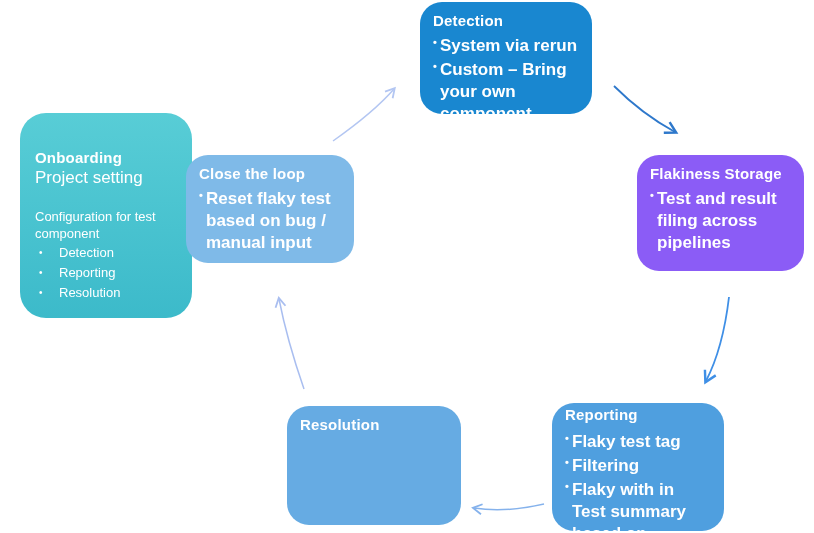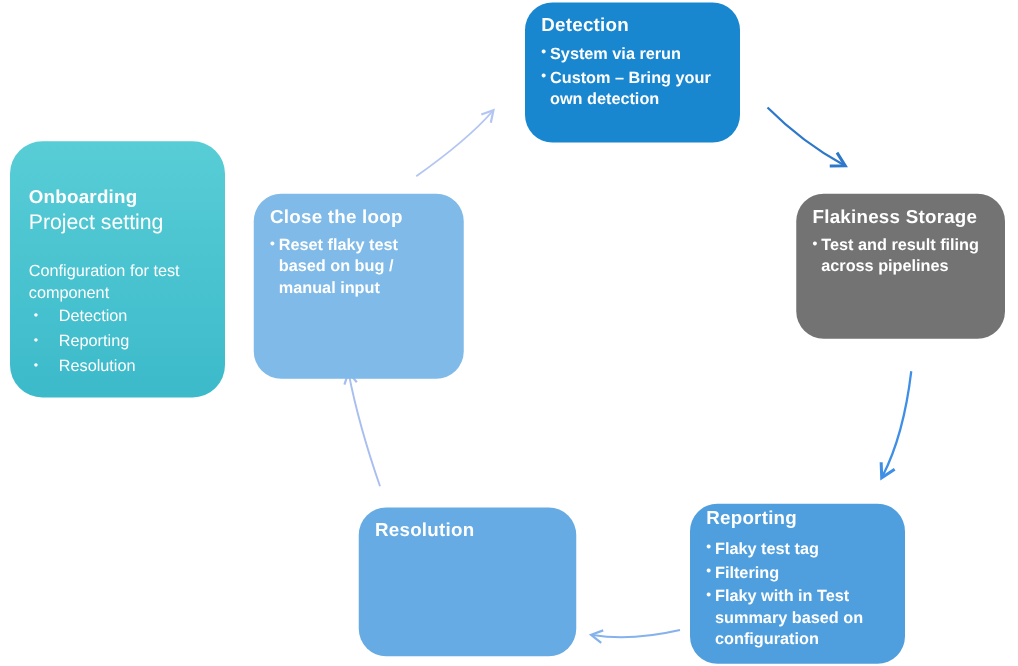--- a/index.html
+++ b/index.html
@@ -10,33 +10,33 @@
     overflow:hidden;
   }
   .arrow-layer { position:absolute; left:0; top:0; width:814px; height:533px; }
   .node {
     position:absolute; color:#ffffff; border-radius:22px;
     padding:10px 12px 8px 13px; overflow:hidden;
   }
   .node h3 { font-size:15px; font-weight:bold; letter-spacing:.2px; margin-bottom:6px; }
   .node ul { list-style:none; }
   .node li {
-    position:relative; font-size:13px; font-weight:600; line-height:1.3;
+    position:relative; font-size:17px; font-weight:600; line-height:1.3;
     padding-left:7px; margin-bottom:2px;
   }
   .node li::before { content:"\2022"; position:absolute; left:0; top:0; font-size:11px; }
   
   .n-detection  { left:420px; top:2px;   width:172px; height:112px; }
   .n-flakiness  { left:637px; top:155px; width:167px; height:116px; }
   .n-reporting  { left:552px; top:403px; width:172px; height:128px; padding-top:3px; }
   .n-reporting h3 { margin-bottom:8px; }
   .n-resolution { left:287px; top:406px; width:174px; height:119px; }
-  .n-close      { left:203px; top:155px; width:168px; height:148px; }
+  .n-close      { left:186px; top:155px; width:168px; height:108px; }
   .n-onboarding {
-    left:8px; top:113px; width:172px; height:205px; border-radius:26px;
+    left:20px; top:113px; width:172px; height:205px; border-radius:26px;
     padding:36px 14px 10px 15px;
   }
   .n-onboarding h3 { margin-bottom:1px; }
   .n-onboarding .subtitle { font-size:17px; font-weight:normal; line-height:1.35; }
   .n-onboarding .body { font-size:13px; font-weight:normal; line-height:1.35; margin-top:18px; }
   .n-onboarding ul { margin-top:2px; }
   .n-onboarding li {
     font-size:13px; font-weight:normal; padding-left:24px; margin-bottom:3px;
   }
   .n-onboarding li::before { left:4px; font-size:10px; top:1px; }
@@ -87,25 +87,25 @@
     <h3>Close the loop</h3>
     <ul>
       <li>Reset flaky test based on bug / manual input</li>
     </ul>
   </div>
 
   <div class="node n-detection" style="background-color: rgb(25, 135, 208);">
     <h3>Detection</h3>
     <ul>
       <li>System via rerun</li>
-      <li>Custom – Bring your own detection</li>
+      <li>Custom – Bring your own component</li>
     </ul>
   </div>
 
-  <div class="node n-flakiness" style="background-color: #737373;">
+  <div class="node n-flakiness" style="background-color: #8b5cf6;">
     <h3>Flakiness Storage</h3>
     <ul>
       <li>Test and result filing across pipelines</li>
     </ul>
   </div>
 
   <div class="node n-reporting" style="background-color: rgb(79, 159, 223);">
     <h3>Reporting</h3>
     <ul>
       <li>Flaky test tag</li>

